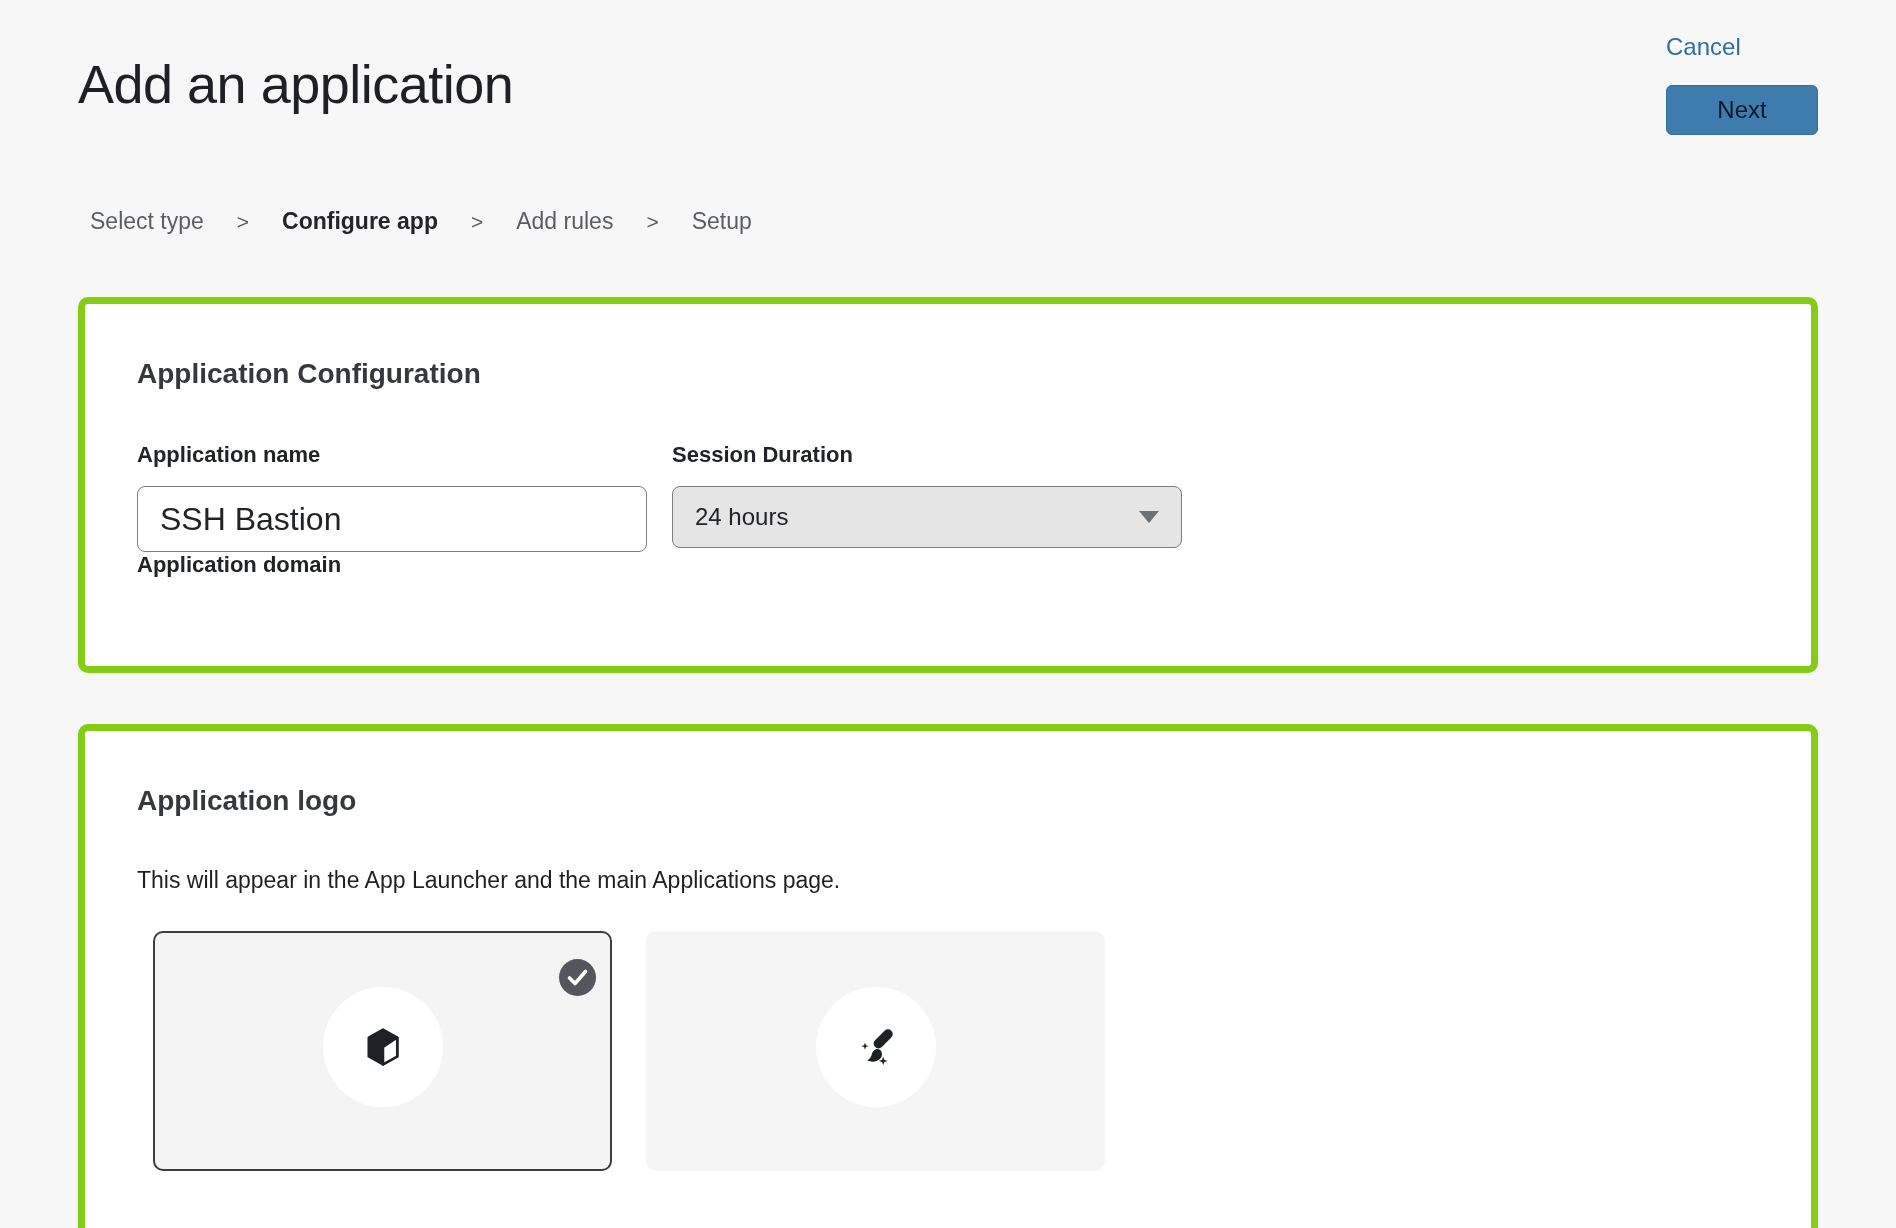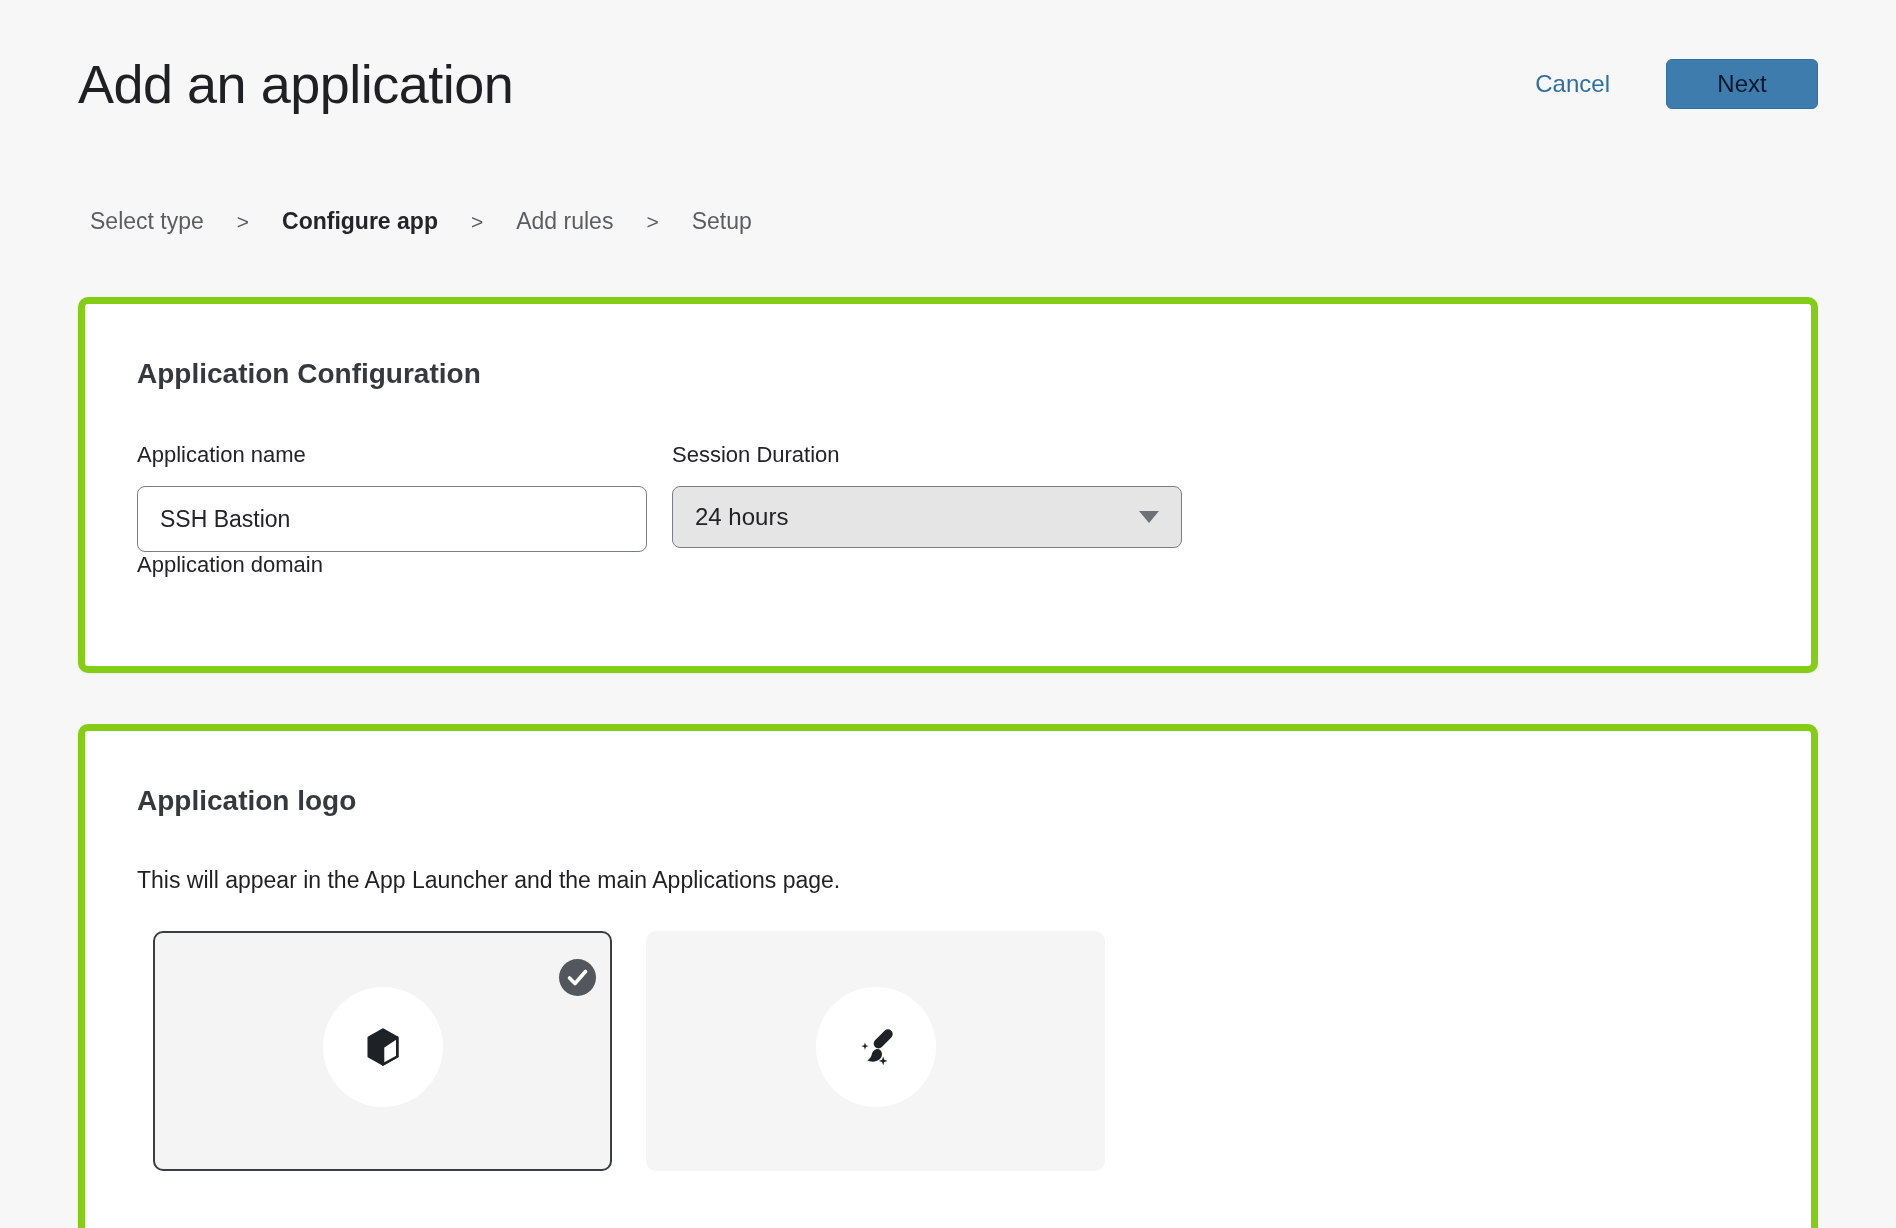--- a/index.html
+++ b/index.html
@@ -7,21 +7,21 @@
   body {
     background:#f7f7f8;
     font-family:"Liberation Sans","DejaVu Sans",sans-serif;
     color:#1e2023;
   }
   .page { padding:48px 78px 0 78px; }
 
   
   .header { display:flex; justify-content:space-between; align-items:center; height:72px; }
   .page-title { font-size:54px; font-weight:300; letter-spacing:-0.5px; color:#1e2023; }
-  .header-actions { display:flex; align-items:center; gap:56px; }
+  .header-actions { display:flex; align-items:flex-start; gap:24px;flex-direction:column; }
   .cancel-link { font-size:24px; color:#2e6f9f; cursor:pointer; background:none; border:none; font-family:inherit; }
   .next-button {
     width:152px; height:50px; background:#3d7cac; border:1px solid #356f9e;
     border-radius:6px; color:#0f172a; font-size:24px; font-family:inherit; cursor:pointer;
   }
 
   
   .steps { margin-top:88px; padding-left:12px; display:flex; align-items:center; gap:33px;
            font-size:23px; color:#5a5d61; }
   .step { cursor:default; }
@@ -29,24 +29,24 @@
   .step-sep { font-size:21px; color:#5a5d61; }
 
   
   .card {
     margin-top:62px; background:#ffffff; border:7px solid #84cc16; border-radius:10px;
     padding:52px 56px 70px 52px; box-shadow:0 1px 3px rgba(0,0,0,0.05);
   }
   .card-title { font-size:28px; font-weight:700; color:#35383d; line-height:36px; }
 
   .form-row { display:flex; gap:25px; margin-top:50px; }
-  .field-label { display:block; font-size:22px; font-weight:400; color:#212326; margin-bottom:18px; }
+  .field-label { display:block; font-size:22px; font-weight:700; color:#212326; margin-bottom:18px; }
   .text-input {
     width:510px; height:66px; border:1.5px solid #7a7d82; border-radius:8px;
-    font-size:23px; color:#212326; padding:0 22px; background:#fff; font-family:inherit; outline:none;
+    font-size:32px; color:#212326; padding:0 22px; background:#fff; font-family:inherit; outline:none;
   }
   .text-input::placeholder { color:#9a9da1; }
   .select {
     width:510px; height:62px; border:1.5px solid #7a7d82; border-radius:8px; background:#e5e5e5;
     display:flex; align-items:center; justify-content:space-between; padding:0 22px; cursor:pointer;
   }
   .select-value { font-size:24px; color:#212326; }
   .caret { width:0; height:0; border-left:10px solid transparent; border-right:10px solid transparent;
            border-top:12px solid #6d7176; }
 

